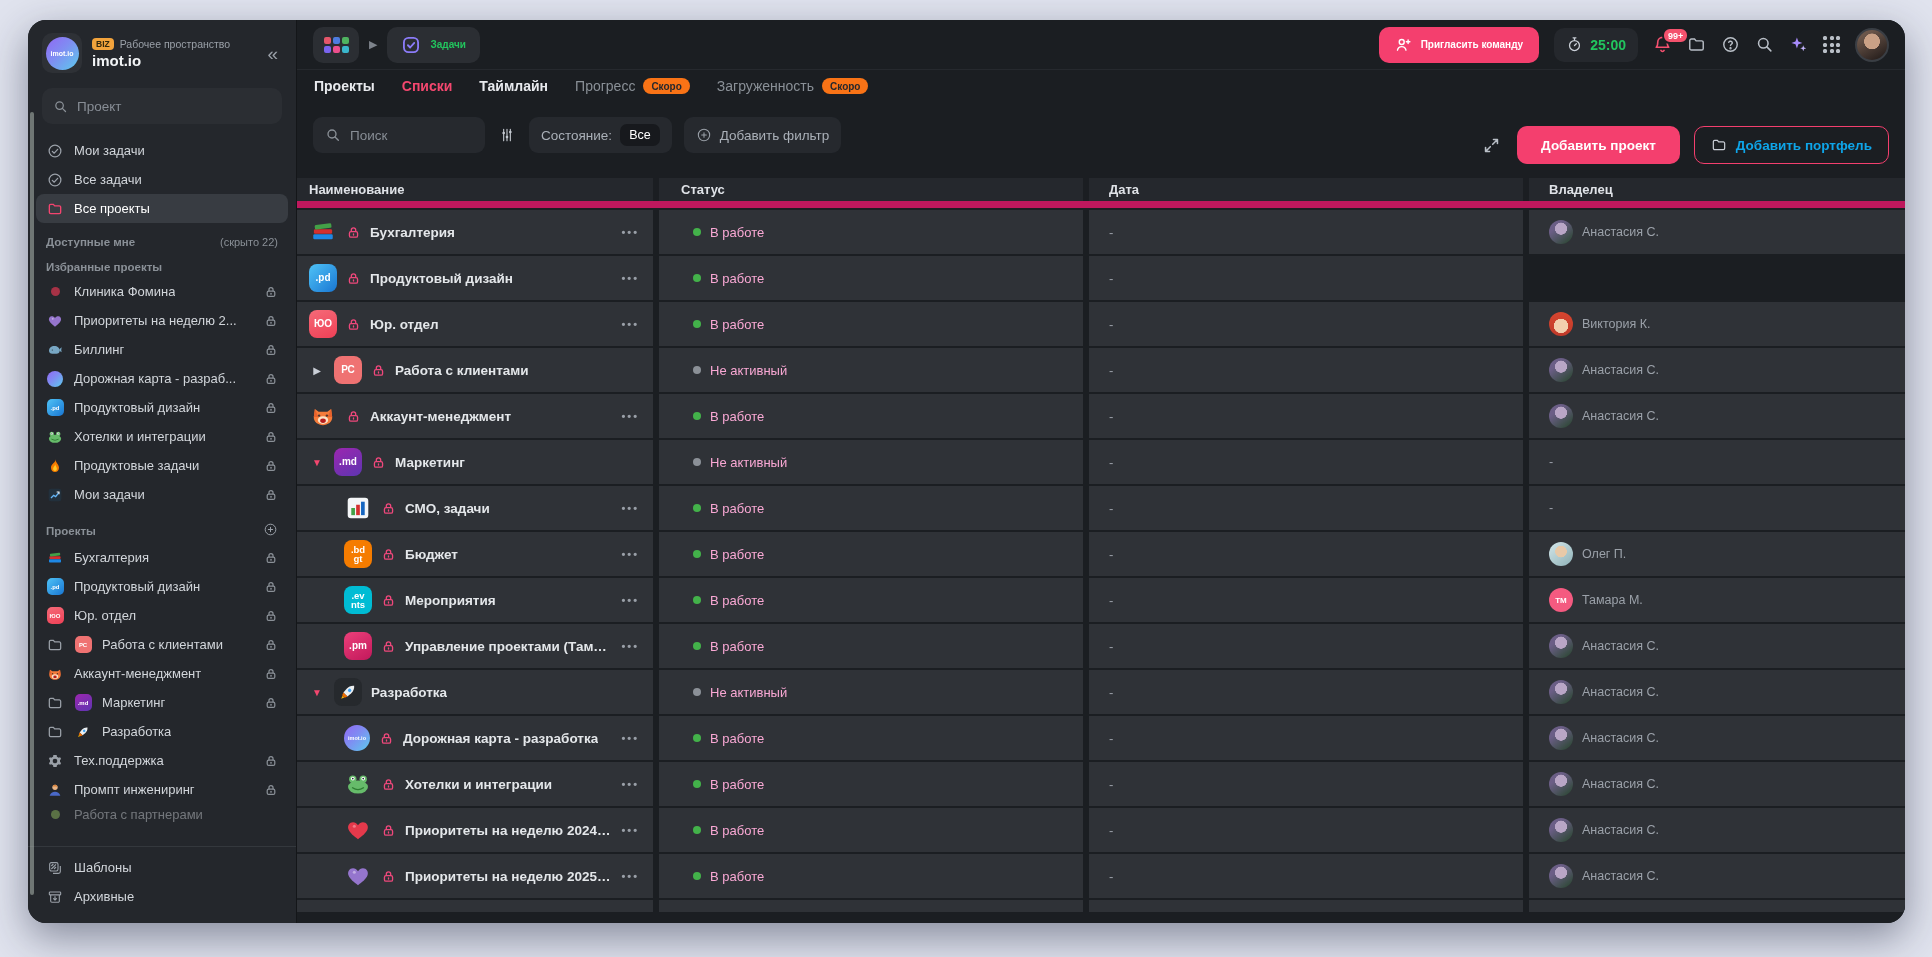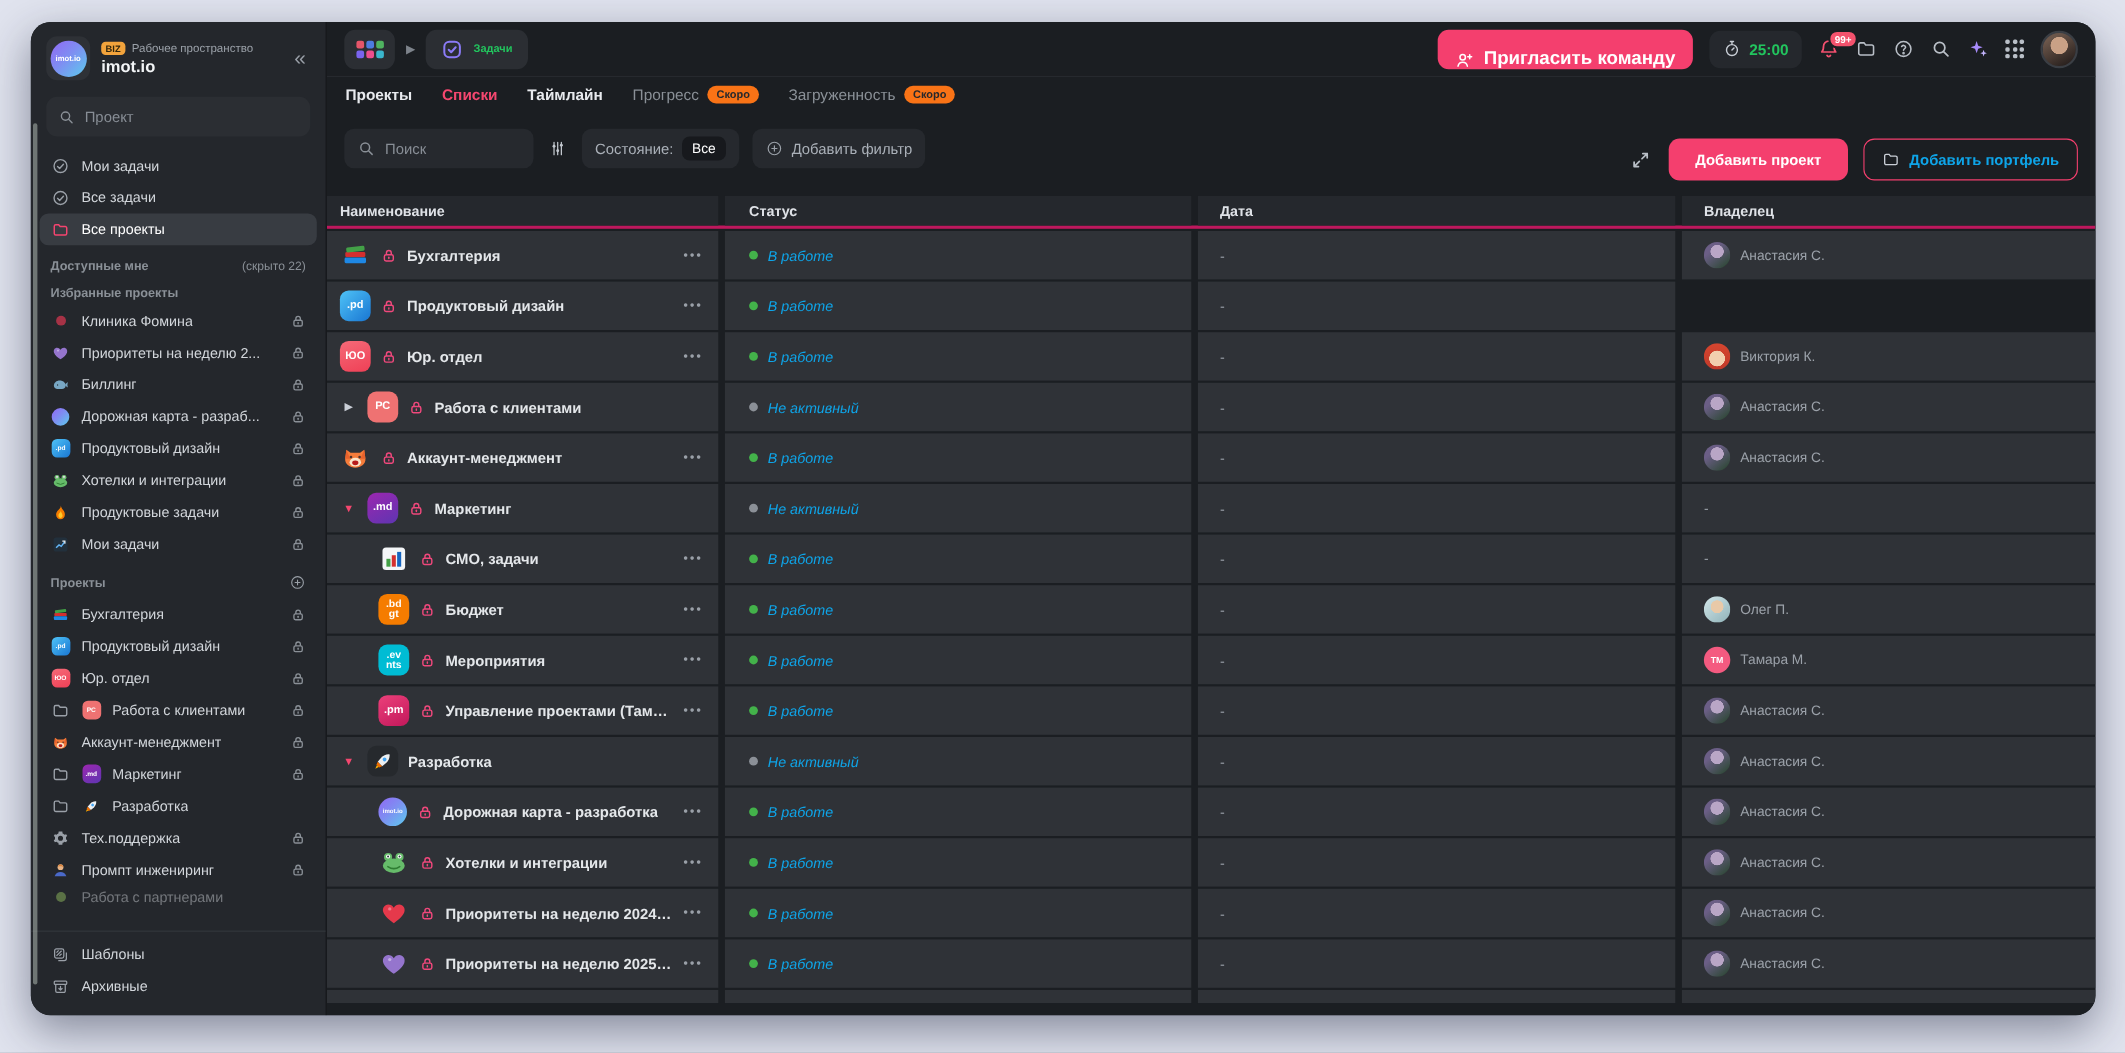--- a/index.html
+++ b/index.html
@@ -55,21 +55,21 @@
   .apps-btn { width:46px; height:36px; border-radius:10px; background:#2b2e33; display:grid; place-items:center; cursor:pointer; }
   .apps-grid { display:grid; grid-template-columns:repeat(3,7px); gap:2px; }
   .apps-grid i { width:7px; height:7px; border-radius:2px; }
   .crumb { color:#7d838b; font-size:11px; }
   .title-chip { height:36px; border-radius:10px; background:#2b2e33; display:flex; align-items:center;
     gap:9px; padding:0 14px; cursor:pointer; }
   .title-chip svg { width:20px; height:20px; }
   .title-chip .t { color:#22c55e; font-size:10px; font-weight:700; }
   .top-right { margin-left:auto; display:flex; align-items:center; gap:15px; }
   .invite-btn { height:36px; background:#f43f6e; border:none; border-radius:10px; color:#fff;
-    font-size:17px; font-weight:700; display:flex; align-items:flex-end; gap:9px; padding:0 16px; cursor:pointer;
+    font-size:10px; font-weight:700; display:flex; align-items:center; gap:9px; padding:0 16px; cursor:pointer;
     font-family:inherit; }
   .invite-btn svg { width:17px; height:17px; }
   .timer-chip { height:34px; background:#25282d; border-radius:10px; display:flex; align-items:center;
     gap:7px; padding:0 12px; color:#22c55e; font-size:14px; font-weight:600; cursor:pointer; }
   .timer-chip svg { width:17px; height:17px; }
   .icon-btn { display:flex; cursor:pointer; position:relative; }
   .icon-btn svg { width:19px; height:19px; }
   .nbadge { position:absolute; top:-8px; left:9px; background:#f4526d; color:#fff; font-size:9px;
     font-weight:700; padding:1.5px 4px; border-radius:8px; border:2px solid #1b1e22; }
   .dots9 { display:grid; grid-template-columns:repeat(3,4px); gap:2.5px; }
@@ -98,29 +98,29 @@
   .btn-primary { height:38px; background:#f43f6e; border:none; border-radius:10px; color:#fff;
     font-size:13.5px; font-weight:700; padding:0 24px; cursor:pointer; font-family:inherit; }
   .btn-outline { height:38px; background:transparent; border:1.5px solid #f43f6e; border-radius:10px;
     color:#0ea5e9; font-size:13.5px; font-weight:700; padding:0 16px; display:flex; align-items:center;
     gap:9px; cursor:pointer; font-family:inherit; }
   .btn-outline svg { width:16px; height:16px; }
 
   
   .table { flex:1; overflow:hidden; display:flex; flex-direction:column; }
   .thead, .trow { display:grid; grid-template-columns:356px 424px 434px 1fr; gap:0 6px; }
-  .thead { height:30px; flex:none; border-bottom:3px solid #be185d; }
+  .thead { height:30px; flex:none; border-bottom:7px solid #be185d; }
   .th { background:#25282d; display:flex; align-items:center; color:#dfe2e7; font-size:13px; font-weight:700; }
   .th:nth-child(1){ padding-left:12px; } .th:nth-child(2){ padding-left:22px; }
   .th:nth-child(3){ padding-left:20px; } .th:nth-child(4){ padding-left:20px; }
   .trow { height:44px; margin-top:2px; cursor:pointer; }
   .trow.partial { height:12px; overflow:hidden; }
   .td { background:#2f3237; display:flex; align-items:center; min-width:0; }
   .td.c-name { padding:0 12px; gap:9px; }
-  .td.c-status { padding-left:22px; gap:9px; color:#0ea5e9; font-size:13px;font-style:italic; }
+  .td.c-status { padding-left:34px; gap:9px; color:#f9a8d4; font-size:13px; }
   .td.c-date { padding-left:20px; color:#9aa0a8; font-size:13px; }
   .td.c-owner { padding-left:20px; gap:9px; color:#9ba1a9; font-size:12.5px; }
   .nm { color:#e4e7ea; font-size:13.5px; font-weight:600; white-space:nowrap; overflow:hidden; text-overflow:ellipsis; }
   .arrow { width:16px; flex:none; font-size:10px; color:#c9ced6; text-align:center; }
   .arrow.exp { color:#f4476f; }
   .indent { width:26px; flex:none; }
   .lock-p { display:flex; flex:none; } .lock-p svg { width:15px; height:15px; }
   .menu-dots { margin-left:auto; color:#9aa0a8; font-size:11px; letter-spacing:2px; font-weight:700; padding:0 2px; }
   .sdot { width:8px; height:8px; border-radius:50%; flex:none; }
   .sdot.work { background:#43b24a; } .sdot.inactive { background:#8b9097; }

